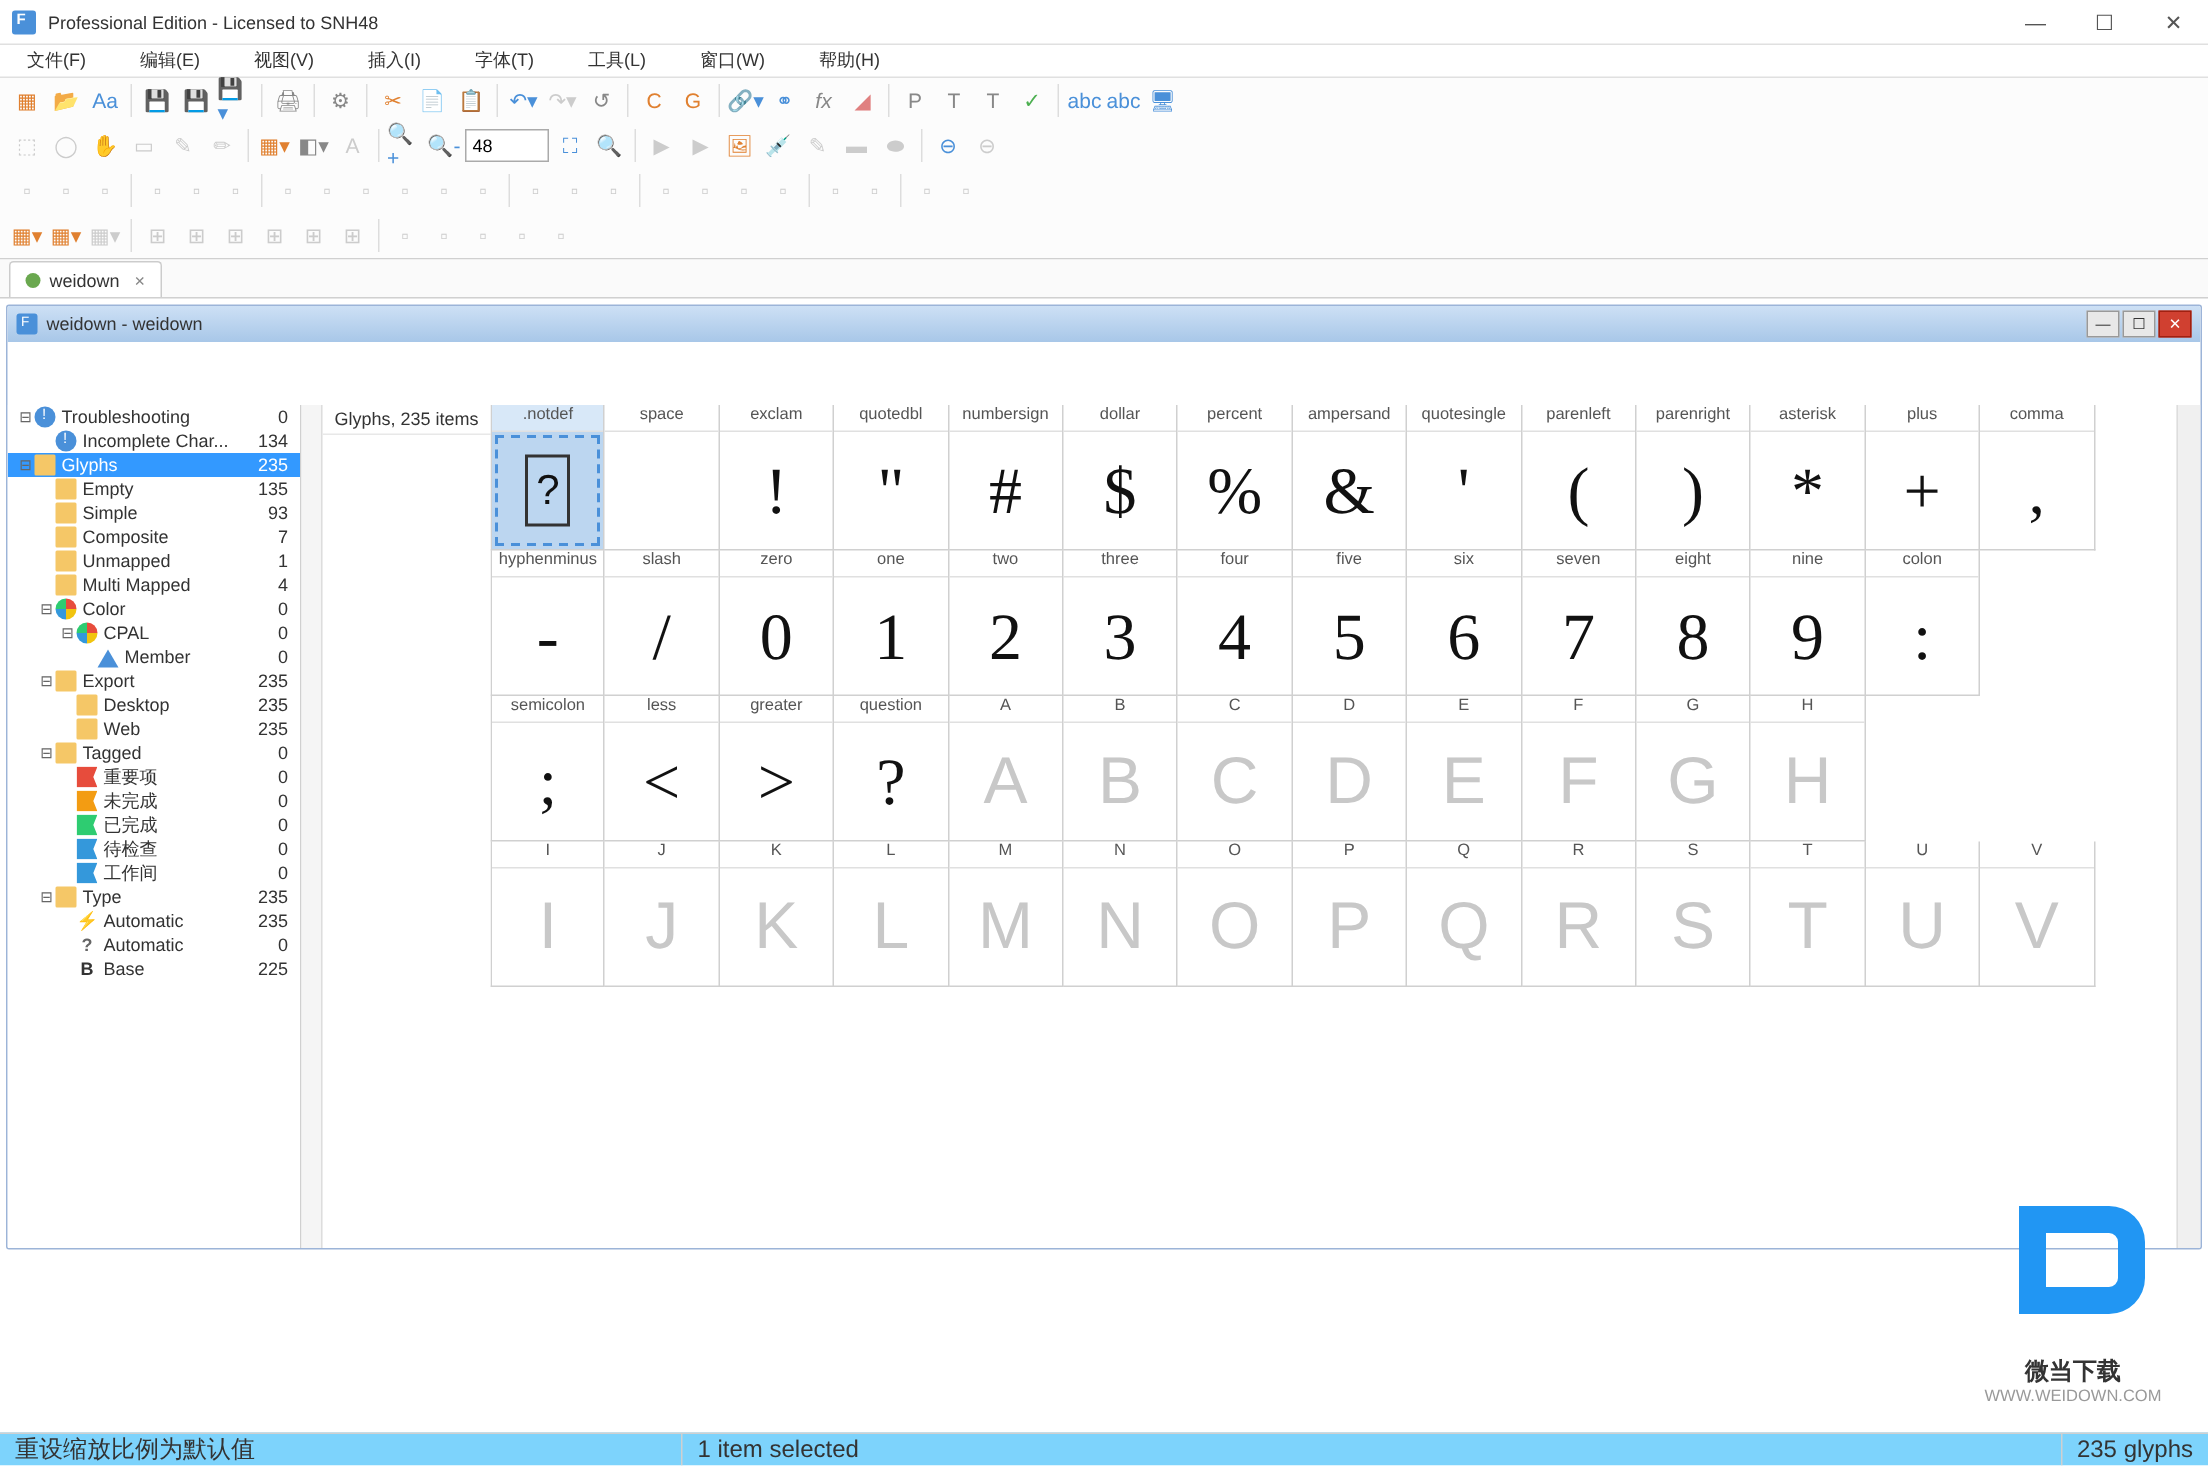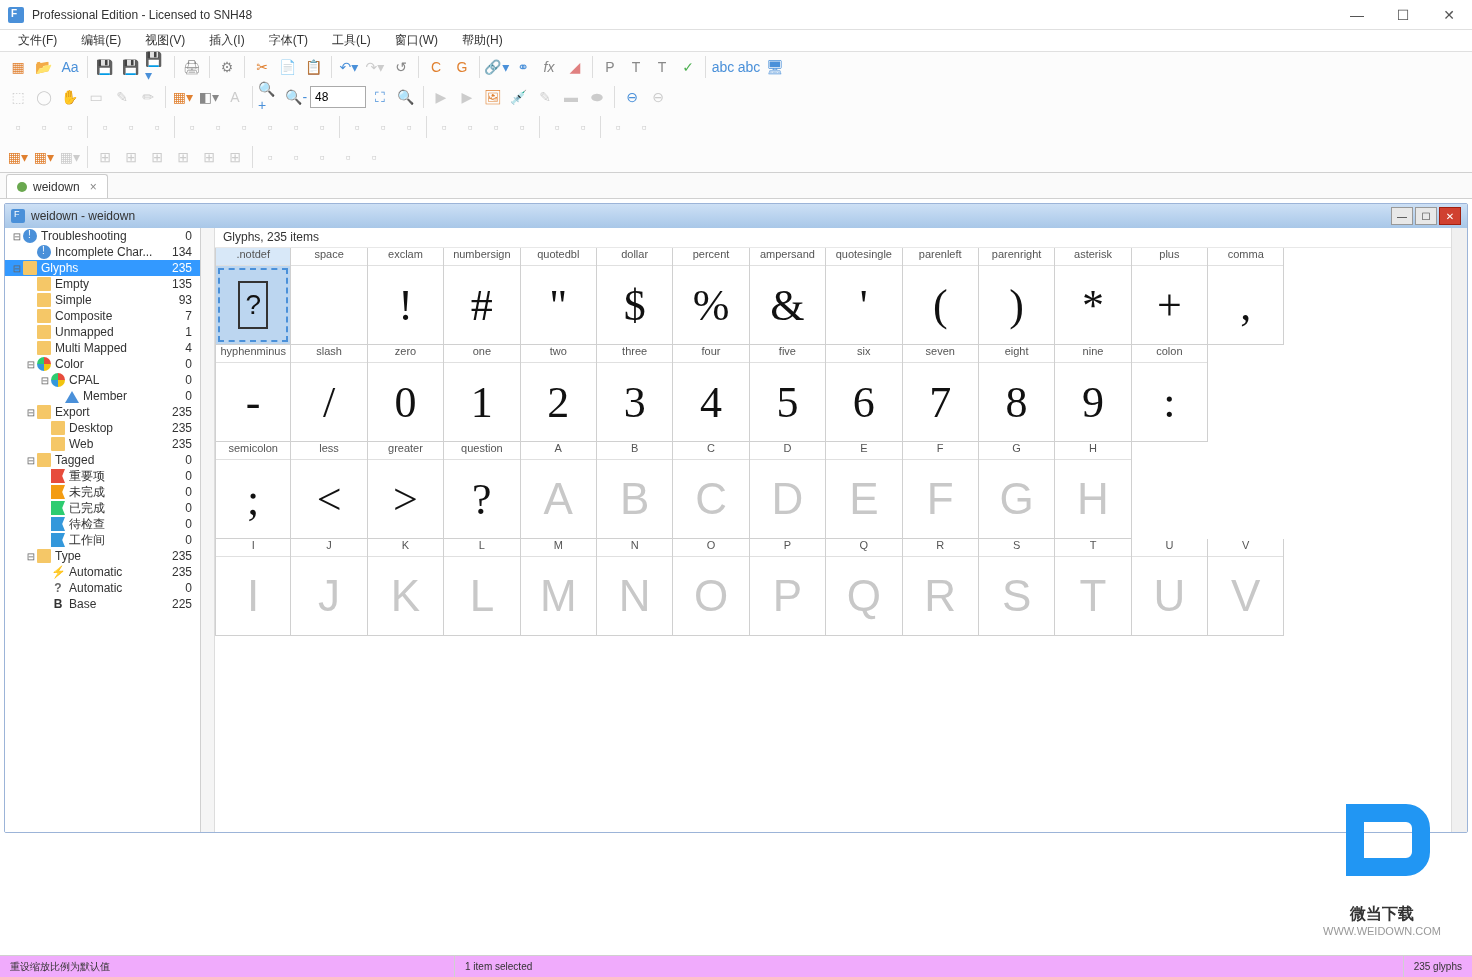--- a/index.html
+++ b/index.html
@@ -3,36 +3,36 @@
 <meta charset="utf-8">
 <style>
 * { box-sizing: border-box; margin: 0; padding: 0; font-family: "Microsoft YaHei", "Segoe UI", sans-serif; }
 body { background: #fff; font-size: 12px; color: #333; overflow: hidden; width: 1472px; height: 977px; position: relative; }
 .titlebar { height: 30px; display: flex; align-items: center; padding-left: 8px; border-bottom: 1px solid #e0e0e0; }
 .titlebar .app-icon { width: 16px; height: 16px; background: #4a90d9; border-radius: 2px; margin-right: 8px; position: relative; }
 .titlebar .app-icon::after { content:"F"; color:#fff; font-size:10px; font-weight:bold; position:absolute; left:3px; top:1px; }
 .titlebar .title { font-size: 12px; color: #333; }
 .winbtns { margin-left: auto; display: flex; }
 .winbtn { width: 46px; height: 30px; display: flex; align-items: center; justify-content: center; font-size: 14px; color: #555; }
-.menubar { height: 22px; display: flex; align-items: center; padding: 0 8px; border-bottom: 1px solid #e0e0e0; gap: 4px; }
+.menubar { height: 22px; display: flex; align-items: center; padding: 0 8px; border-bottom: 1px solid #e0e0e0; gap: 16px; }
 .menubar span { padding: 2px 10px; font-size: 12px; }
 .toolbars { border-bottom: 1px solid #d0d0d0; background: #fcfcfc; }
 .toolbar-row { height: 30px; display: flex; align-items: center; padding: 2px 6px; gap: 2px; }
 .tbtn { width: 24px; height: 24px; display: flex; align-items: center; justify-content: center; border-radius: 2px; color: #888; font-size: 14px; }
 .tbtn.on { color: #e08030; }
 .tbtn.blue { color: #4a90d9; }
 .tbtn.green { color: #4caf50; }
 .tbtn.dis { color: #ccc; }
 .sep { width: 1px; height: 22px; background: #ddd; margin: 0 3px; }
 .zoom-input { width: 56px; height: 22px; border: 1px solid #aaa; font-size: 12px; padding: 0 4px; }
 .doctabs { height: 26px; display: flex; align-items: flex-end; padding: 0 6px; border-bottom: 1px solid #d0d0d0; background:#fafafa; }
 .doctab { height: 24px; padding: 0 10px; border: 1px solid #ccc; border-bottom: none; border-radius: 3px 3px 0 0; background: #fff; display: flex; align-items: center; gap: 6px; }
 .doctab .dot { width:10px; height:10px; border-radius:50%; background:#6aa84f; }
 .doctab .x { color:#888; margin-left:4px; }
-.inner-window { margin: 4px; border: 1px solid #9cb4d8; border-radius: 2px; height: 630px; display: flex; flex-direction: column; overflow:hidden; }
+.inner-window { margin: 4px; border: 1px solid #9cb4d8; border-radius: 2px; height: 630px; display: flex; flex-direction: column; overflow:hidden;gap:42px; }
 .inner-title { height: 24px; background: linear-gradient(#cde0f5,#a8c7e8); display: flex; align-items: center; padding: 0 6px; font-size: 12px; color: #333; }
 .inner-title .it-icon { width:14px; height:14px; background:#4a90d9; border-radius:2px; margin-right:6px; position:relative;}
 .inner-title .it-icon::after{content:"F"; color:#fff; font-size:9px; position:absolute; left:3px; top:0;}
 .inner-winbtns { margin-left:auto; display:flex; gap:2px;}
 .iwbtn { width:22px; height:18px; border:1px solid #999; background:#e8e8e8; font-size:10px; display:flex; align-items:center; justify-content:center;}
 .iwbtn.close { background:#d04030; color:#fff; border-color:#a02010;}
 .inner-body { flex:1; display:flex; overflow:hidden; }
 .tree-panel { width: 196px; border-right: 1px solid #d0d0d0; overflow-y: auto; background:#fff; }
 .tree-row { height: 16px; display: flex; align-items: center; padding: 0 4px; font-size: 12px; }
 .tree-row .toggle { width: 12px; text-align:center; color:#666; font-size:10px; }
@@ -50,33 +50,33 @@
 .ic-info::after{content:"!"; color:#fff; font-size:10px; position:absolute; left:5px; top:0;}
 .ic-pie { background: conic-gradient(#e74c3c 0 90deg,#f1c40f 90deg 180deg,#3498db 180deg 270deg,#2ecc71 270deg); border-radius:50%;}
 .ic-tri { width:0;height:0; border-left:7px solid transparent; border-right:7px solid transparent; border-bottom:12px solid #4a90d9;}
 .ic-flag-r { background:#e74c3c; clip-path: polygon(0 0,100% 0,80% 50%,100% 100%,0 100%);}
 .ic-flag-g { background:#2ecc71; clip-path: polygon(0 0,100% 0,80% 50%,100% 100%,0 100%);}
 .ic-flag-o { background:#f39c12; clip-path: polygon(0 0,100% 0,80% 50%,100% 100%,0 100%);}
 .ic-flag-b { background:#3498db; clip-path: polygon(0 0,100% 0,80% 50%,100% 100%,0 100%);}
 .ic-bolt { color:#f39c12; font-size:12px; text-align:center; line-height:14px;}
 .ic-q { color:#666; font-weight:bold; text-align:center; line-height:14px;}
 .ic-b { color:#333; font-weight:bold; text-align:center; line-height:14px;}
-.glyph-area { flex:1; display:flex; flex-direction:column; overflow:hidden;justify-content:space-between;}
+.glyph-area { flex:1; display:flex; flex-direction:row; overflow:hidden;justify-content:space-between;}
 .glyph-hdr { height: 20px; padding: 2px 8px; font-size: 12px; color:#333; border-bottom:1px solid #e8e8e8;}
 .glyph-grid { flex:1; overflow:auto;}
 .grow { display:flex; }
 .gcell { width: 76.4px; border: 1px solid #d0d0d0; border-left:none; border-top:none; }
 .gcell:first-child { border-left:1px solid #d0d0d0;}
 .gname { height: 18px; font-size: 11px; text-align: center; color: #555; border-bottom: 1px solid #e0e0e0; overflow:hidden; white-space:nowrap;}
 .gchar { height: 78px; display:flex; align-items:center; justify-content:center; font-family: Georgia, "Times New Roman", serif; font-size: 44px; color:#111;}
 .gchar.gray { color:#c8c8c8; font-family: Arial, sans-serif;}
 .gcell.sel .gchar { background:#bcd6f0; outline:2px dashed #4a90d9; outline-offset:-4px;}
 .gcell.sel .gname { background:#d8e8f8;}
 .notdef { width:30px; height:48px; border:2px solid #333; display:flex; align-items:center; justify-content:center; font-size:28px;}
-.statusbar { position:absolute; bottom:0; left:0; right:0; height:22px; border-top:1px solid #d0d0d0; background:#f0abfc; display:flex; align-items:flex-end; font-size:10px; color:#333;}
+.statusbar { position:absolute; bottom:0; left:0; right:0; height:22px; border-top:1px solid #d0d0d0; background:#7dd3fc; display:flex; align-items:flex-end; font-size:16px; color:#333;}
 .statusbar .sseg { padding:0 10px; border-right:1px solid #d0d0d0; height:100%; display:flex; align-items:center;}
 .statusbar .sseg:last-child { border:none; margin-left:auto;}
 .watermark { position:absolute; right:30px; bottom:40px; text-align:center; color:#888; font-size:11px;}
 .watermark .wlogo { width:120px; height:120px; margin:0 auto 4px;}
 .watermark .wlogo svg { width:100%; height:100%;}
 .inner-body .vscroll { width:16px; background:#f0f0f0; border-left:1px solid #ddd;}
 </style>
 </head>
 <body>
 
@@ -400,26 +400,26 @@
             </div>
             <div class="gcell">
               <div class="gname">space</div>
               <div class="gchar"> </div>
             </div>
             <div class="gcell">
               <div class="gname">exclam</div>
               <div class="gchar">!</div>
             </div>
             <div class="gcell">
+              <div class="gname">quotedbl</div>
+              <div class="gchar">"</div>
+            </div>
+            <div class="gcell">
               <div class="gname">numbersign</div>
               <div class="gchar">#</div>
-            </div>
-            <div class="gcell">
-              <div class="gname">quotedbl</div>
-              <div class="gchar">"</div>
             </div>
             <div class="gcell">
               <div class="gname">dollar</div>
               <div class="gchar">$</div>
             </div>
             <div class="gcell">
               <div class="gname">percent</div>
               <div class="gchar">%</div>
             </div>
             <div class="gcell">

